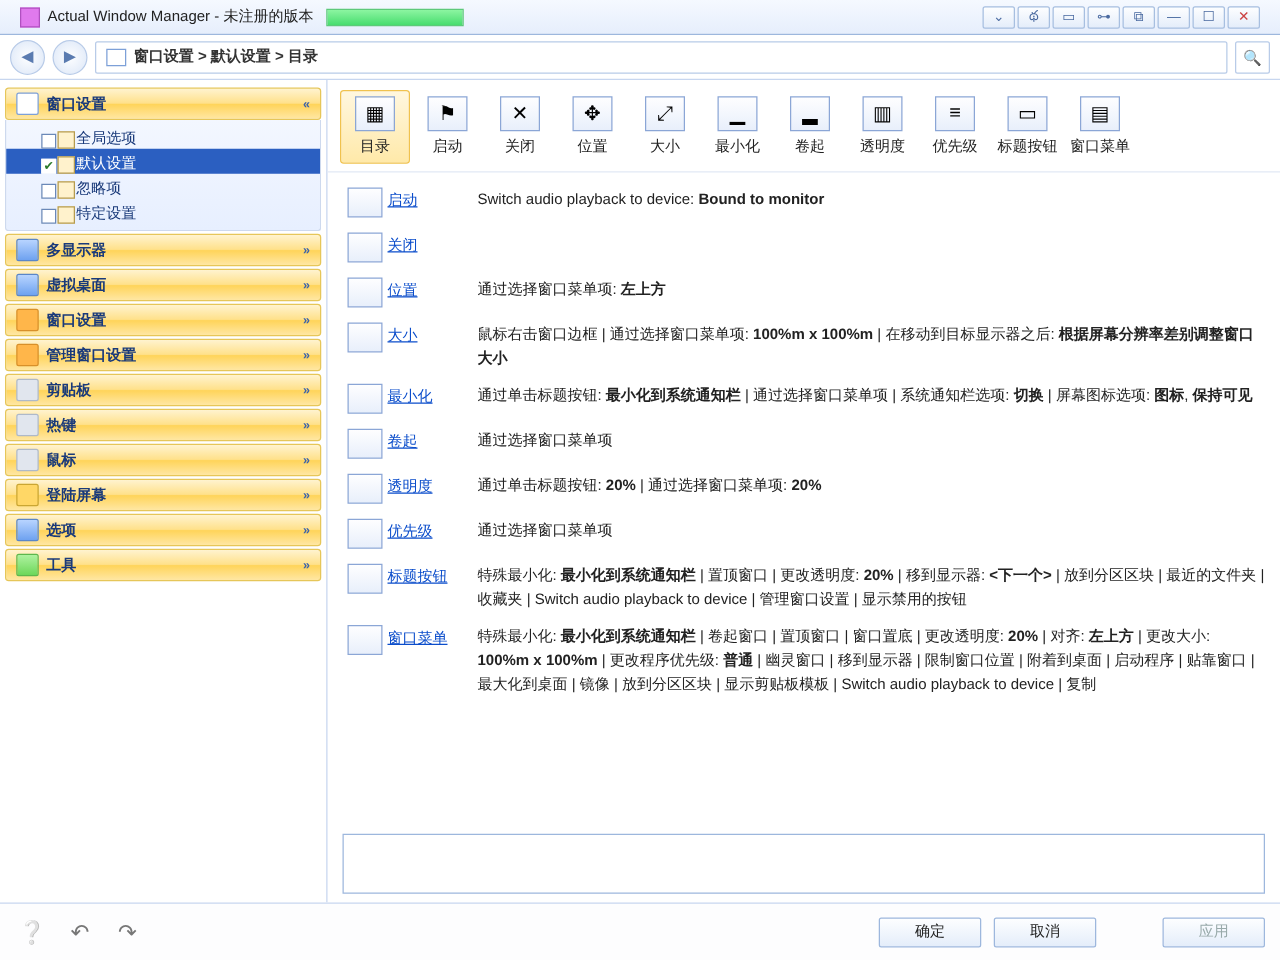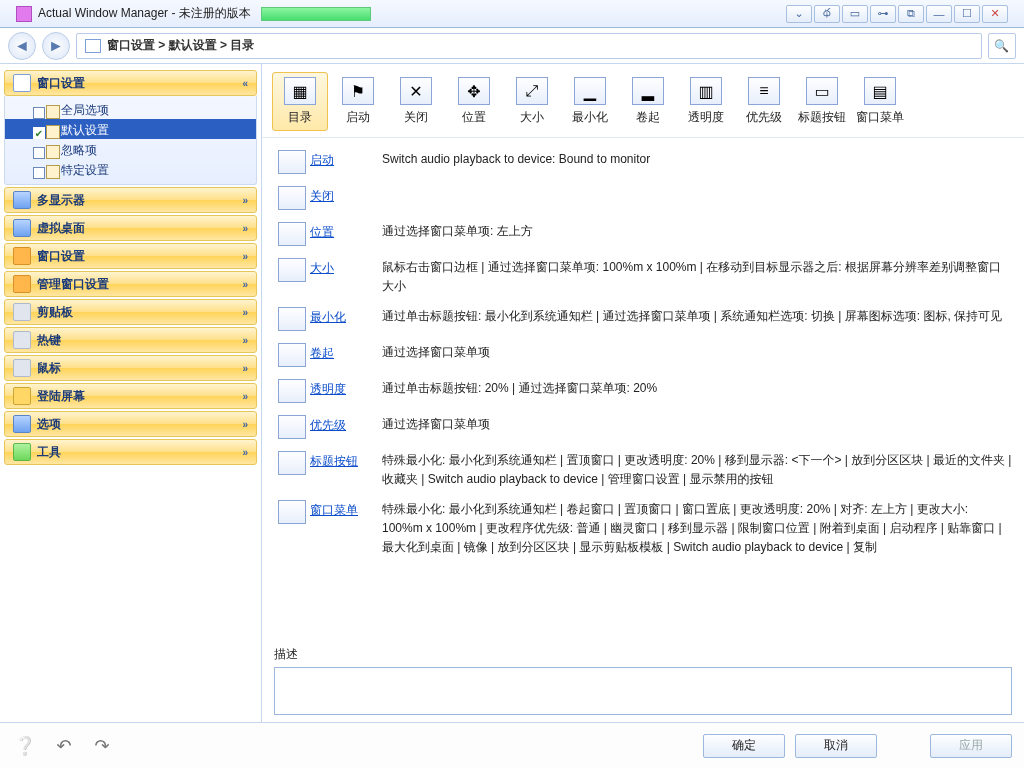--- a/index.html
+++ b/index.html
@@ -45,21 +45,21 @@
 .tbtn .ticon { width:32px; height:28px; border:1px solid #8ba6d6; background:linear-gradient(#fefeff,#e8effb); display:flex; align-items:center; justify-content:center; font-size:16px; position:relative;}
 .tbtn .tlabel { color:#222; }
 
 
 .summary { flex:1; overflow:auto; padding:6px 12px 0 12px; }
 .srow { display:flex; align-items:flex-start; padding:6px 0; }
 .srow .sicon { width:36px; flex:0 0 36px; display:flex; justify-content:center; }
 .srow .sicon .ib { width:28px;height:24px;border:1px solid #8ba6d6;background:linear-gradient(#fefeff,#e8effb);}
 .srow .slink { width:72px; flex:0 0 72px; color:#0b4dcb; text-decoration:underline; padding-top:2px;}
 .srow .stext { flex:1; color:#222; line-height:1.55; }
-.srow .stext b { font-weight:normal; }
+.srow .stext b { font-weight:bold; }
 
 
 .descarea { padding:6px 12px 4px; }
 .descarea .dlabel { color:#222; margin-bottom:4px; }
 .descarea textarea { width:100%; height:48px; border:1px solid #9db7dd; resize:none; padding:3px; font-family:inherit;}
 
 
 .bottombar { position:absolute; left:0; right:0; bottom:0; height:46px; border-top:1px solid #c7d6ef; display:flex; align-items:center; padding:0 12px; gap:10px; background:#fdfdfe;}
 .bbtn-icon { width:28px;height:24px;display:flex;align-items:center;justify-content:center;color:#8a6a2a;font-size:18px;}
 .bottombar .spacer{flex:1;}
@@ -322,21 +322,20 @@
         </div>
         <div class="srow">
           <div class="sicon">
             <div class="ib"></div>
           </div>
           <a class="slink">窗口菜单</a>
           <div class="stext">特殊最小化: <b>最小化到系统通知栏</b> | 卷起窗口 | 置顶窗口 | 窗口置底 | 更改透明度: <b>20%</b> | 对齐: <b>左上方</b> | 更改大小: <b>100%m x 100%m</b> | 更改程序优先级: <b>普通</b> | 幽灵窗口 | 移到显示器 | 限制窗口位置 | 附着到桌面 | 启动程序 | 贴靠窗口 | 最大化到桌面 | 镜像 | 放到分区区块 | 显示剪贴板模板 | Switch audio playback to device | 复制</div>
         </div>
       </div>
     <div class="descarea">
-      <div class="dlabel">描述</div>
       <textarea style=""></textarea>
     </div>
   </div>
 </div>
 
 <div class="bottombar">
   <div class="bbtn-icon">❔</div>
   <div class="bbtn-icon" style="color:#777;">↶</div>
   <div class="bbtn-icon" style="color:#777;">↷</div>
   <div class="spacer"></div>

